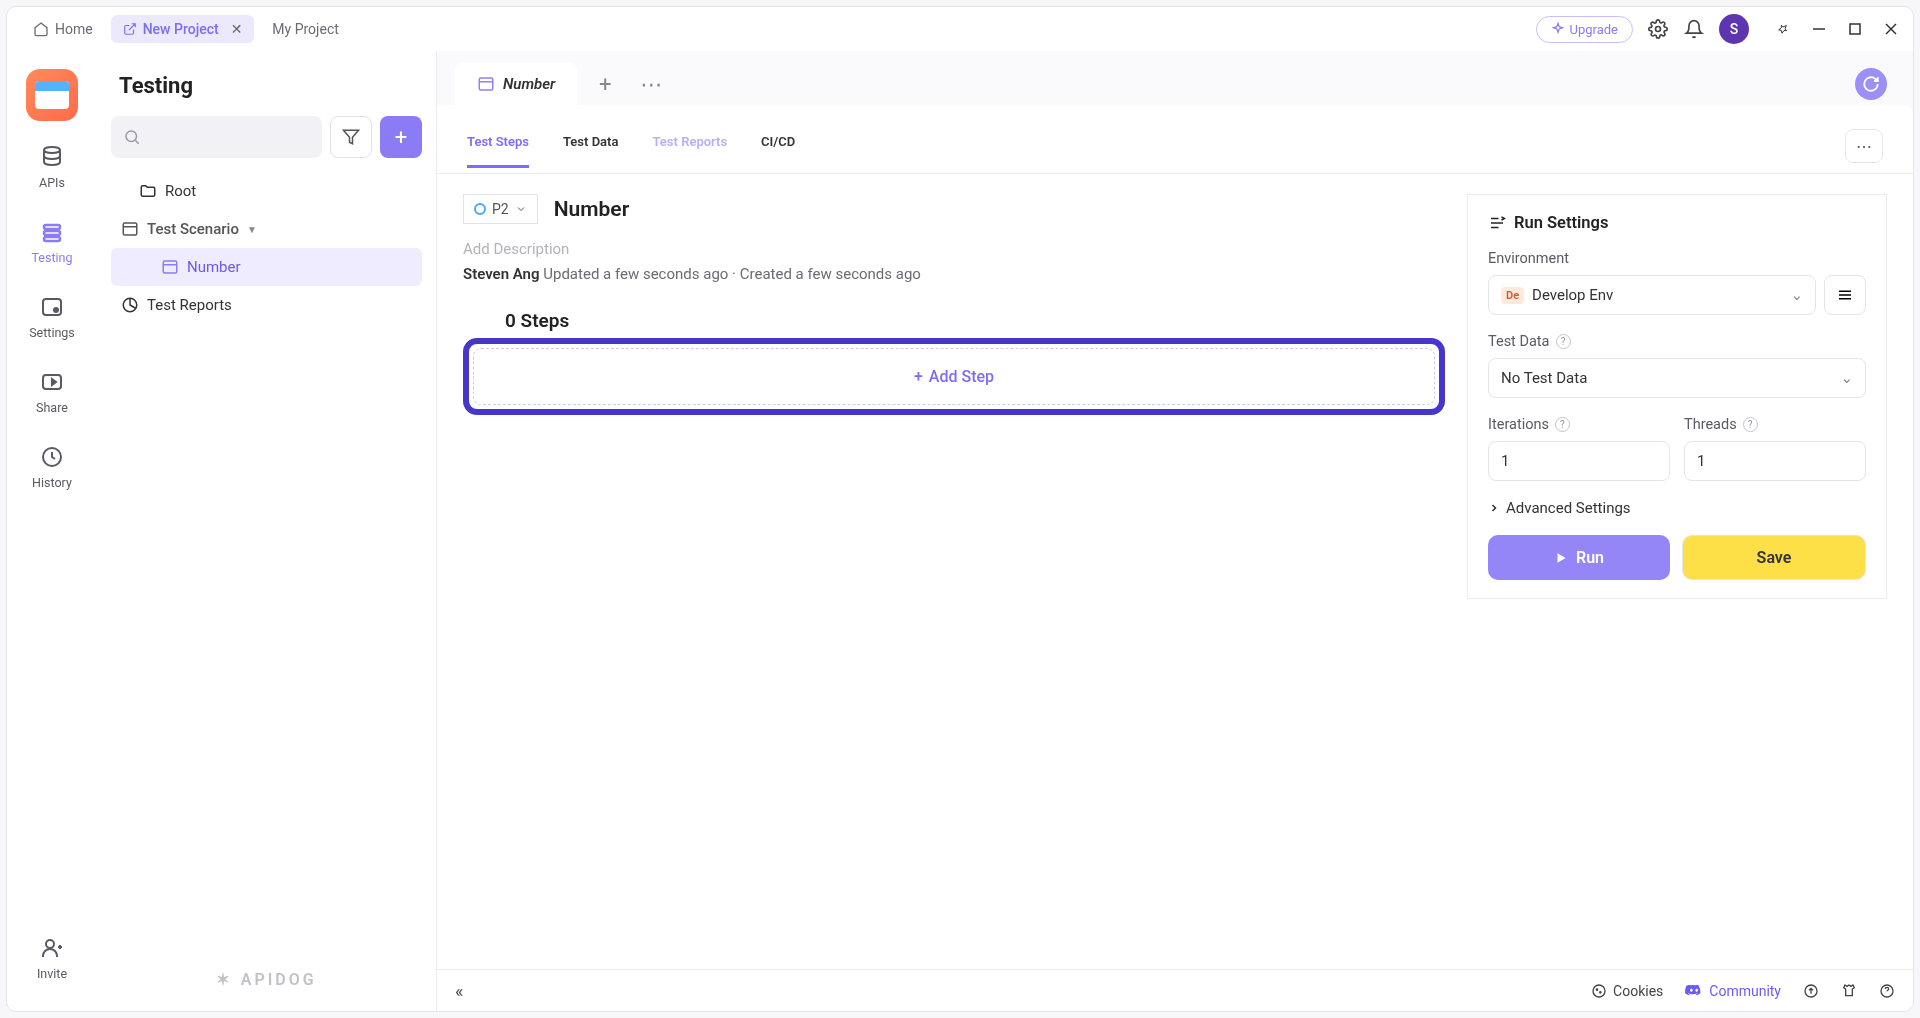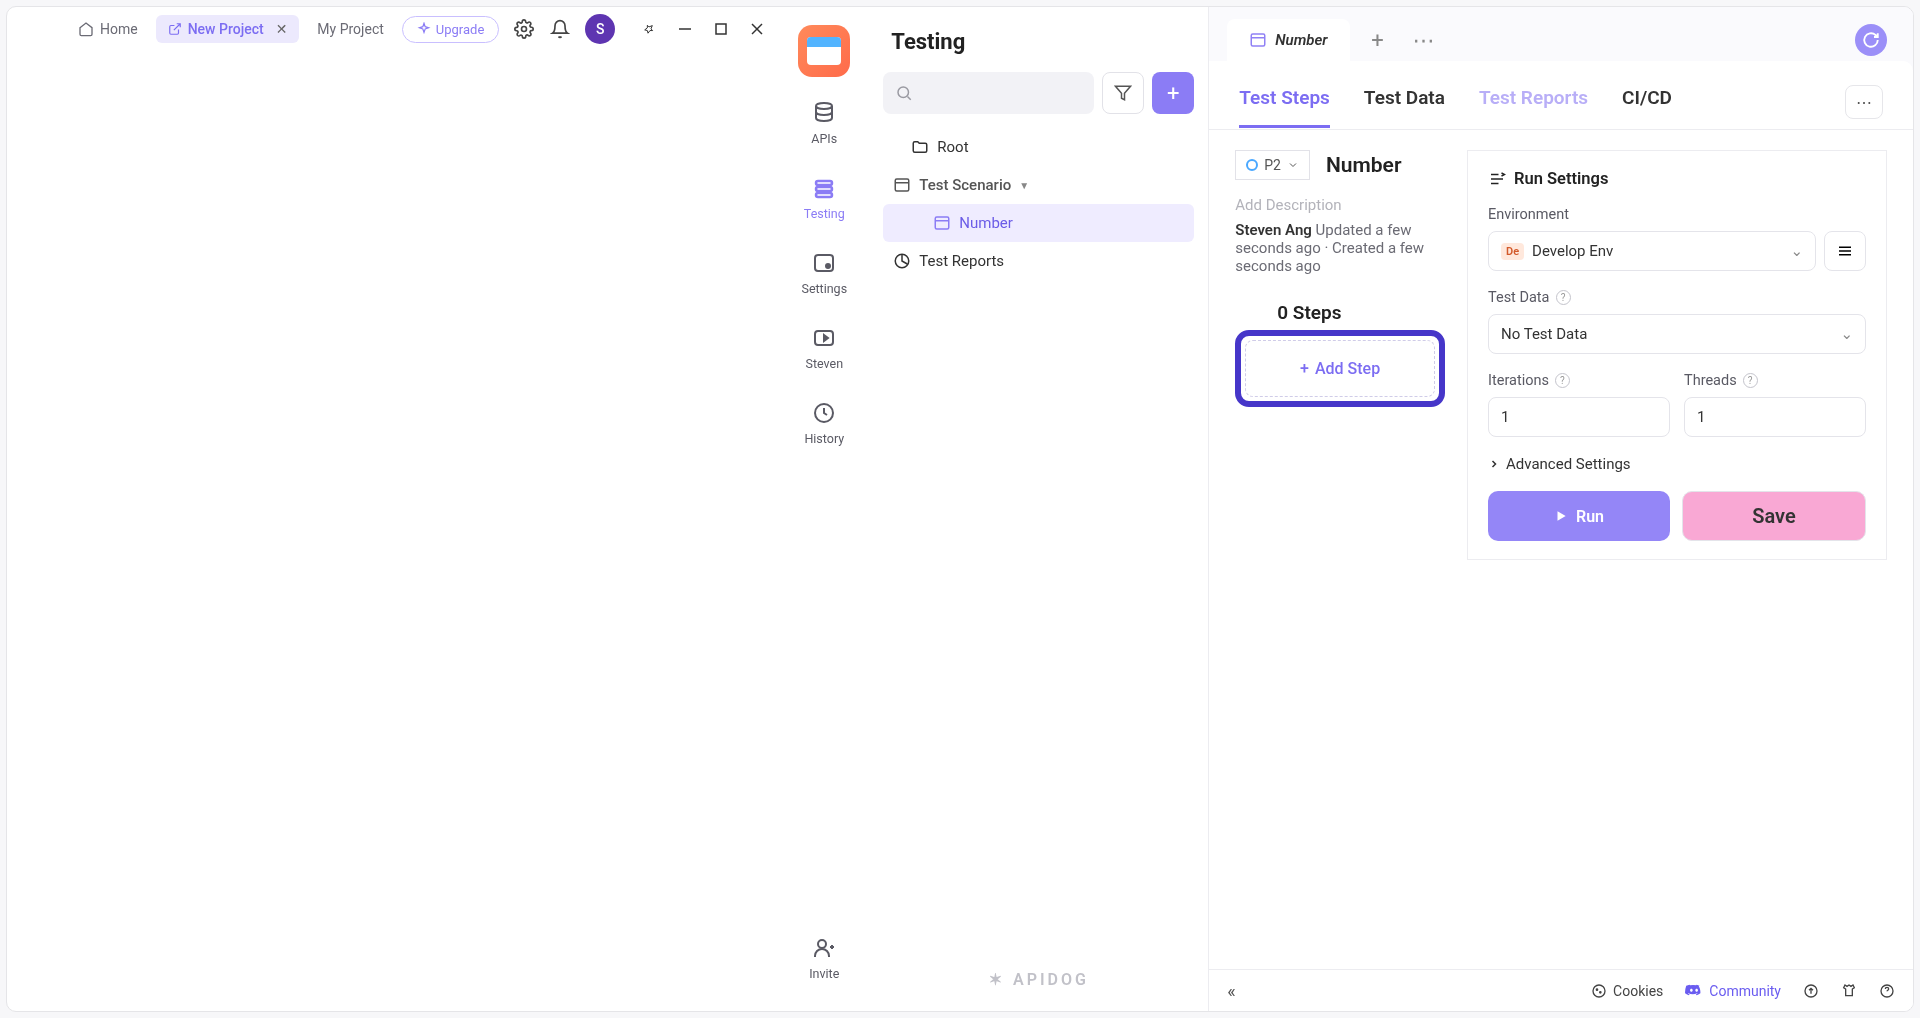--- a/index.html
+++ b/index.html
@@ -1,17 +1,17 @@
 <!DOCTYPE html>
 <html><head>
 <meta charset="utf-8">
 <style>
 * { box-sizing: border-box; margin: 0; padding: 0; font-family: -apple-system, BlinkMacSystemFont, "Segoe UI", Roboto, sans-serif; }
 body { width: 1920px; height: 1018px; background: #f7f7f9; overflow: hidden; padding: 6px; }
-.app-window { width: 100%; height: 100%; background: #fff; border-radius: 10px; border: 1px solid #e5e5e8; display: flex; overflow: hidden; padding-left: 45px; }
+.app-window { width: 100%; height: 100%; background: #fff; border-radius: 10px; border: 1px solid #e5e5e8; display: flex; flex-direction: column; overflow: hidden; }
 .titlebar { height: 44px; display: flex; align-items: center; padding: 0 14px; gap: 6px; }
 .titlebar .tb-left { display: flex; align-items: center; gap: 6px; flex: 1; }
 .titlebar .tb-right { display: flex; align-items: center; gap: 14px; }
 .tb-item { display: flex; align-items: center; gap: 6px; padding: 6px 12px; border-radius: 6px; font-size: 14px; color: #6b6b75; cursor: pointer; }
 .tb-item.active { background: #ece9fd; color: #7c6df2; font-weight: 500; }
 .tb-item .close { margin-left: 6px; font-size: 14px; color: #666; }
 .upgrade-btn { border: 1px solid #c9bfff; color: #8b7cf5; border-radius: 20px; padding: 5px 14px; font-size: 13px; display: flex; align-items: center; gap: 5px; cursor: pointer; }
 .icon-btn { width: 22px; height: 22px; display: flex; align-items: center; justify-content: center; color: #444; cursor: pointer; }
 .avatar { width: 30px; height: 30px; background: #5e35b1; color: #fff; border-radius: 50%; display: flex; align-items: center; justify-content: center; font-size: 14px; font-weight: 500; }
 .win-controls { display: flex; gap: 20px; margin-left: 12px; }
@@ -45,21 +45,21 @@
 
 .main { flex: 1; display: flex; flex-direction: column; background: #fafafd; position: relative; }
 .doc-tabs { display: flex; align-items: center; gap: 10px; padding: 12px 18px 0 18px; }
 .doc-tab { background: #fff; border-radius: 8px 8px 0 0; padding: 12px 22px; display: flex; align-items: center; gap: 8px; font-size: 15px; font-weight: 600; color: #333; cursor: pointer; }
 .doc-tab .ts-badge { color: #9081f5; }
 .tab-add, .tab-more { width: 36px; height: 36px; display: flex; align-items: center; justify-content: center; color: #888; font-size: 22px; cursor: pointer; }
 .sync-badge { margin-left: auto; margin-right: 8px; width: 32px; height: 32px; background: #9b8ff8; border-radius: 50%; display: flex; align-items: center; justify-content: center; color: #fff; cursor: pointer; }
 
 .content-card { flex: 1; background: #fff; border-radius: 0 10px 0 0; margin: 0; display: flex; flex-direction: column; overflow: hidden; position: relative; }
 .inner-tabs { display: flex; gap: 34px; padding: 24px 30px 0 30px; border-bottom: 1px solid #ececf0; align-items: center; }
-.inner-tab { font-size: 19px; font-weight: 600; color: #333; padding-bottom: 16px; cursor: pointer; border-bottom: 3px solid transparent; }
+.inner-tab { font-size: 13px; font-weight: 600; color: #333; padding-bottom: 16px; cursor: pointer; border-bottom: 3px solid transparent; }
 .inner-tab.active { color: #7c6df2; border-bottom-color: #7c6df2; }
 .inner-tab.muted { color: #b8aef7; font-weight: 600; }
 .more-dots { margin-left: auto; width: 38px; height: 34px; border: 1px solid #e6e6ea; border-radius: 8px; display: flex; align-items: center; justify-content: center; color: #555; cursor: pointer; margin-bottom: 10px; }
 
 .detail-body { flex: 1; display: flex; gap: 22px; padding: 20px 26px 20px 26px; overflow: hidden; }
 .detail-left { flex: 1; display: flex; flex-direction: column; }
 .title-row { display: flex; align-items: center; gap: 16px; }
 .priority-pill { border: 1px solid #e2e2e8; border-radius: 0; padding: 6px 10px; display: flex; align-items: center; gap: 6px; font-size: 14px; color: #555; cursor: pointer; }
 .priority-pill .dot { width: 12px; height: 12px; border: 2px solid #4aa8ff; border-radius: 50%; }
 .scenario-title { font-size: 21px; font-weight: 600; color: #222; }
@@ -82,21 +82,21 @@
 .rp-env-row { display: flex; gap: 8px; margin-bottom: 18px;}
 .rp-env-row .rp-select { flex:1; margin-bottom:0;text-align:center; }
 .env-badge { background: #ffe8dc; color: #d35a2b; font-size: 11px; padding: 2px 5px; border-radius: 4px; font-weight: 600; }
 .rp-menu-btn { width: 42px; border: 1px solid #e4e4ea; border-radius: 8px; display:flex; align-items:center; justify-content:center; cursor:pointer;}
 .rp-row2 { display: flex; gap: 14px; margin-bottom: 18px;}
 .rp-col { flex: 1; }
 .rp-input { width: 100%; border: 1px solid #e4e4ea; border-radius: 8px; padding: 10px 12px; font-size: 15px; color: #333; }
 .rp-adv { display: flex; align-items: center; gap: 6px; font-size: 15px; color: #333; cursor: pointer; margin-bottom: 18px; }
 .rp-actions { display: flex; gap: 12px; }
 .rp-run { flex: 1; background: #9486f7; color: #fff; border: none; border-radius: 10px; padding: 12px; font-size: 16px; font-weight: 600; display:flex; align-items:center; justify-content:center; gap:8px; cursor:pointer;}
-.rp-save { flex: 1; background: #f9a8d4; border: 1px solid #e4e4ea; border-radius: 10px; padding: 12px; font-size: 20px; font-weight: 600; color: #333; cursor:pointer;}
+.rp-save { flex: 1; background: #fde047; border: 1px solid #e4e4ea; border-radius: 10px; padding: 12px; font-size: 16px; font-weight: 600; color: #333; cursor:pointer;}
 .help-icon { width:15px; height:15px; border:1px solid #c4c4cc; border-radius:50%; display:inline-flex; align-items:center; justify-content:center; font-size:10px; color:#999;}
 
 .bottom-bar { height: 42px; border-top: 1px solid #ececf0; display: flex; align-items: center; padding: 0 18px; gap: 20px; font-size: 14px; color: #444; }
 .bb-left { display:flex; align-items:center; }
 .bb-right { margin-left: auto; display: flex; align-items: center; gap: 22px; }
 .bb-item { display: flex; align-items: center; gap: 6px; cursor: pointer; }
 .bb-item.community { color: #6a5cf0; }
 .collapse-btn { font-size: 18px; color: #555; cursor:pointer; }
 
 svg { display: block; }
@@ -194,21 +194,21 @@
             <rect x="3" y="4" width="18" height="16" rx="3"></rect>
             <circle cx="16" cy="15" r="2" fill="currentColor"></circle>
           </svg>
         <span class="ri-label">Settings</span>
       </div>
       <div class="rail-item">
         <svg width="24" height="24" viewBox="0 0 24 24" fill="none" stroke="currentColor" stroke-width="2">
             <rect x="3" y="5" width="18" height="14" rx="3"></rect>
             <path d="M12 9l4 3-4 3V9z" fill="currentColor"></path>
           </svg>
-        <span class="ri-label">Steven</span>
+        <span class="ri-label">Share</span>
       </div>
       <div class="rail-item">
         <svg width="24" height="24" viewBox="0 0 24 24" fill="none" stroke="currentColor" stroke-width="2">
             <circle cx="12" cy="12" r="9"></circle>
             <path d="M12 7v5l3 2"></path>
           </svg>
         <span class="ri-label">History</span>
       </div>
       <div class="rail-spacer"></div>
       <div class="rail-item" style="margin-bottom:24px;">

